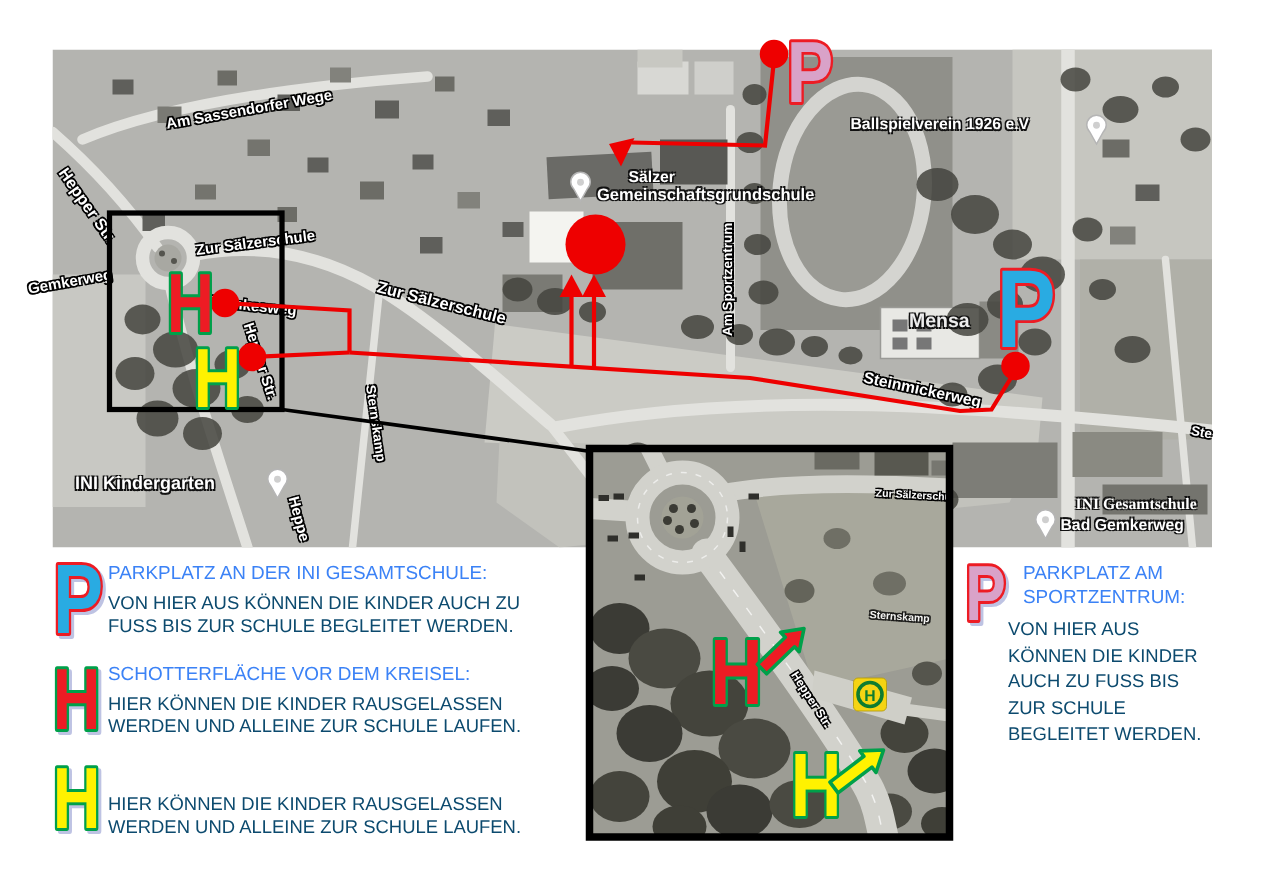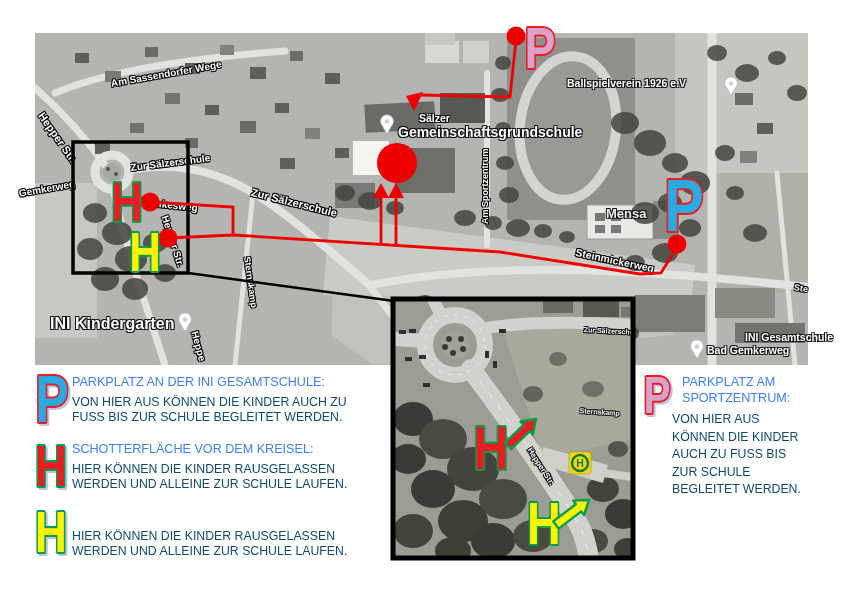--- a/index.html
+++ b/index.html
@@ -163,25 +163,25 @@
   <div class="slabel" style="left:138px;top:196px;font-size:10px;transform:rotate(6deg);">Stemkesweg</div>
   <div class="slabel" style="left:170px;top:214px;font-size:10px;transform:rotate(72deg);">Hepper Str.</div>
   <div class="slabel" style="left:253px;top:186px;font-size:11px;transform:rotate(14deg);">Zur Sälzerschule</div>
   <div class="slabel" style="left:252px;top:256px;font-size:9px;transform:rotate(82deg);">Sternskamp</div>
   <div class="slabel" style="left:200px;top:330px;font-size:10px;transform:rotate(75deg);">Heppe</div>
   <div class="slabel" style="left:480px;top:224px;font-size:9px;transform:rotate(-90deg);">Am Sportzentrum</div>
   <div class="slabel" style="left:577px;top:246px;font-size:10.5px;transform:rotate(12deg);">Steinmickerweg</div>
   <div class="slabel" style="left:795px;top:282px;font-size:9px;transform:rotate(10deg);">Ste</div>
 
   <div class="plabel" style="left:419px;top:112px;font-size:10.5px;text-align:right;">Sälzer</div>
-  <div class="plabel" style="left:398px;top:124px;font-size:14px;text-align:right;">Gemeinschaftsgrundschule</div>
+  <div class="plabel" style="left:398px;top:124px;font-size:11px;text-align:right;">Gemeinschaftsgrundschule</div>
   <div class="plabel" style="left:567px;top:77px;font-size:10.5px;">Ballspielverein 1926 e.V</div>
   <div class="plabel mensa" style="left:606px;top:206px;">Mensa</div>
-  <div class="plabel" style="left:50px;top:315px;font-size:16px;">INI Kindergarten</div>
-  <div class="plabel" style="left:745px;top:331px;font-size:10.5px;">INI Gesamtschule</div>
+  <div class="plabel" style="left:50px;top:315px;font-size:12px;">INI Kindergarten</div>
+  <div class="plabel" style="left:717px;top:331px;font-size:10.5px;font-family:Liberation Serif, serif;">INI Gesamtschule</div>
   <div class="plabel" style="left:707px;top:344px;font-size:10.5px;">Bad Gemkerweg</div>
 
   <svg class="abs" style="left:393px;top:299px;z-index:5;" width="240" height="259" viewBox="0 0 240 259">
     <rect x="0" y="0" width="240" height="259" fill="#9c9c94"></rect>
     <polygon points="110,30 240,20 240,140 150,160" fill="#a8a89c"></polygon>
     <g>
       <ellipse cx="20" cy="120" rx="20" ry="17" fill="#3b3b35"></ellipse>
         <ellipse cx="50" cy="140" rx="24" ry="20" fill="#4a4a42"></ellipse>
       <ellipse cx="15" cy="160" rx="18" ry="15" fill="#3b3b35"></ellipse>
         <ellipse cx="80" cy="170" rx="26" ry="22" fill="#44443c"></ellipse>

